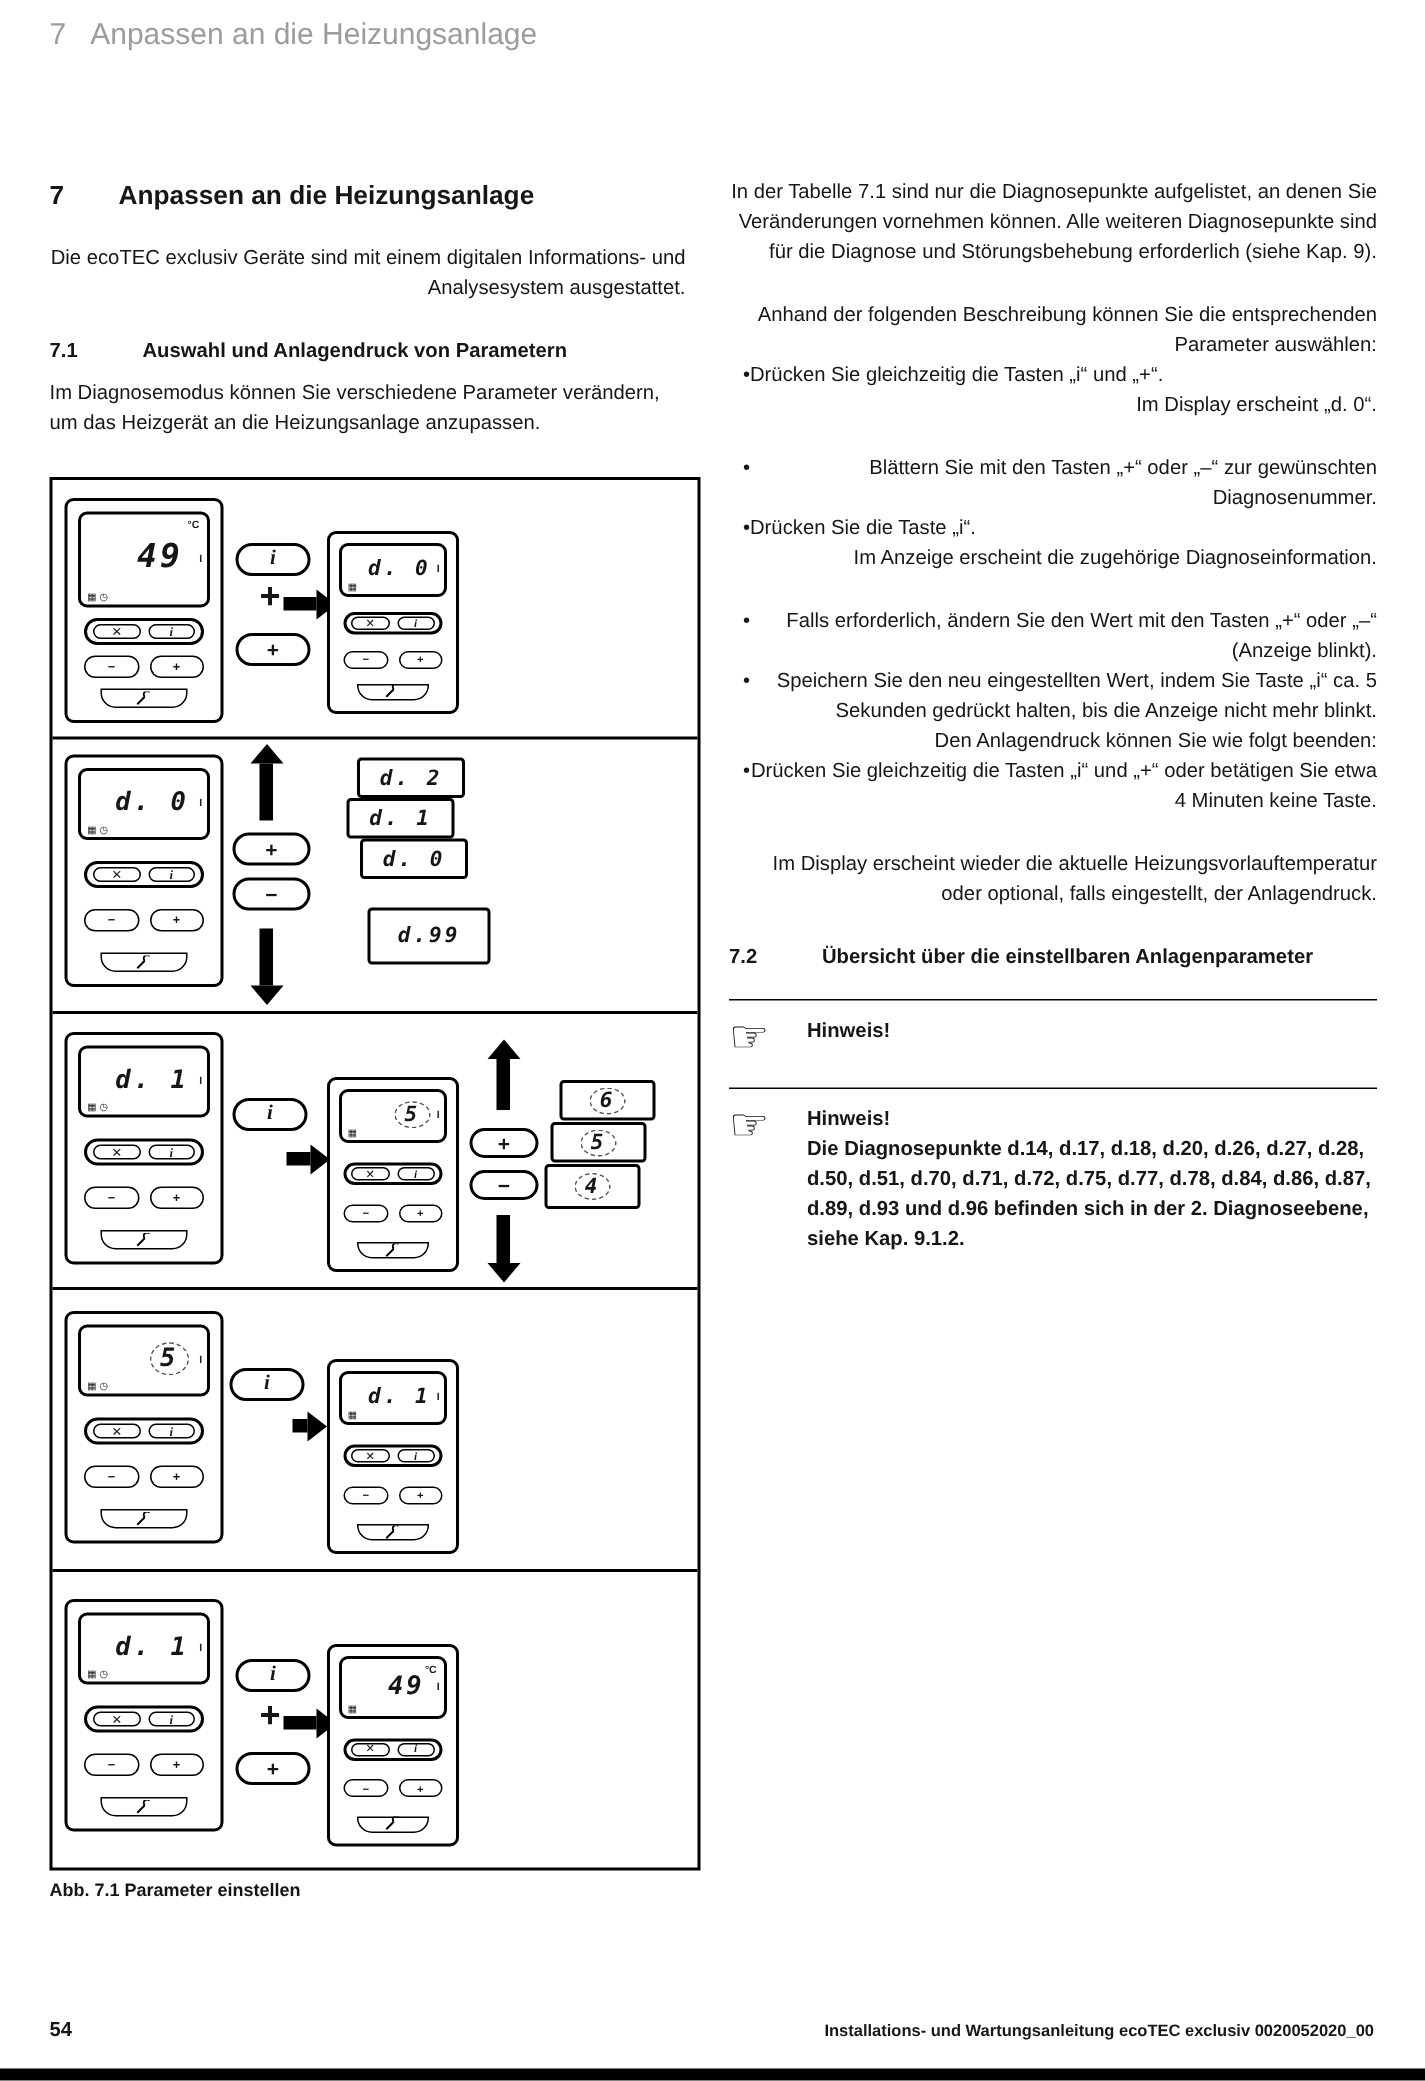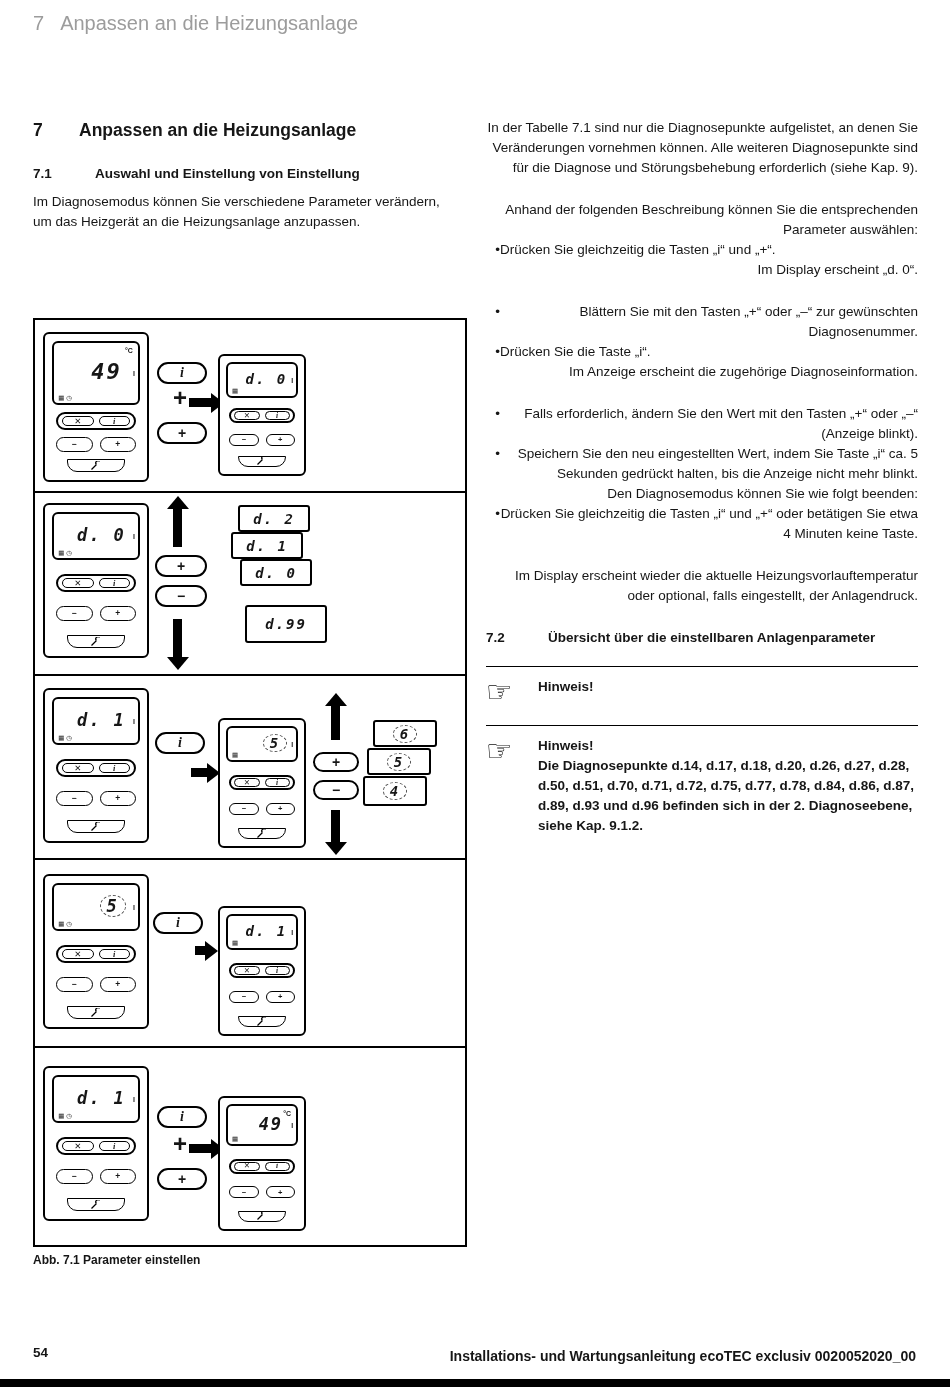--- a/index.html
+++ b/index.html
@@ -87,39 +87,40 @@
                         border-left:11px solid transparent; border-right:11px solid transparent; border-top:13px solid #000; }
 
   
   .mini { position:absolute; border:2px solid #000; border-radius:3px; background:#fff;
           display:flex; align-items:center; justify-content:center;
           font-family:"DejaVu Sans Mono",monospace; font-style:italic; font-weight:bold;
           font-size:14px; letter-spacing:2px; white-space:pre; }
 
   
   .footer-page { position:absolute; left:33px; top:1345px; font-size:13.5px; font-weight:bold; }
-  .footer-text { position:absolute; right:34px; top:1348px; font-size:14px; font-weight:bold;padding-left:37px; }
+  .footer-text { position:absolute; right:34px; top:1348px; font-size:11px; font-weight:bold;padding-left:37px; }
   .footer-bar  { position:absolute; left:0; top:1379px; width:950px; height:8px; background:#000; }
 </style>
 </head>
 <body>
 
 <div class="running-header">
   <span class="num">7</span>
   <span>Anpassen an die Heizungsanlage</span>
 </div>
 
 <div class="col-left">
   <div class="h1">
     <span class="num">7</span>
     <span>Anpassen an die Heizungsanlage</span>
   </div>
+  <p class="rb">Die ecoTEC exclusiv Geräte sind mit einem digitalen Informations- und Analysesystem ausgestattet.</p>
   <div class="h2">
     <span class="num">7.1</span>
-    <span>Auswahl und Einstellung von Einstellung</span>
+    <span>Auswahl und Anlagendruck von Parametern</span>
   </div>
   <p>Im Diagnosemodus können Sie verschiedene Parameter verändern, um das Heizgerät an die Heizungsanlage anzupassen.</p>
 </div>
 
 <div class="figure">
 
   <div class="fig-row" style="height:173px">
     <div class="panel" style="left:8px;top:12px;height:150px">
       <div class="lcd tall">
         <span class="lcd-val v49">49</span>
@@ -373,21 +374,21 @@
 
   <div class="rb">
     <div class="bullet">
         <span class="bm">•</span>
         <span>Falls erforderlich, ändern Sie den Wert mit den Tasten „+“ oder „–“ (Anzeige blinkt).</span>
       </div>
     <div class="bullet">
         <span class="bm">•</span>
         <span>Speichern Sie den neu eingestellten Wert, indem Sie Taste „i“ ca. 5 Sekunden gedrückt halten, bis die Anzeige nicht mehr blinkt.</span>
       </div>
-    <p>Den Diagnosemodus können Sie wie folgt beenden:</p>
+    <p>Den Anlagendruck können Sie wie folgt beenden:</p>
     <div class="bullet">
         <span class="bm">•</span>
         <span>Drücken Sie gleichzeitig die Tasten „i“ und „+“ oder betätigen Sie etwa 4 Minuten keine Taste.</span>
       </div>
   </div>
 
   <p class="rb">Im Display erscheint wieder die aktuelle Heizungsvorlauftemperatur oder optional, falls eingestellt, der Anlagendruck.</p>
 
   <div class="h2">
     <span class="num">7.2</span>

